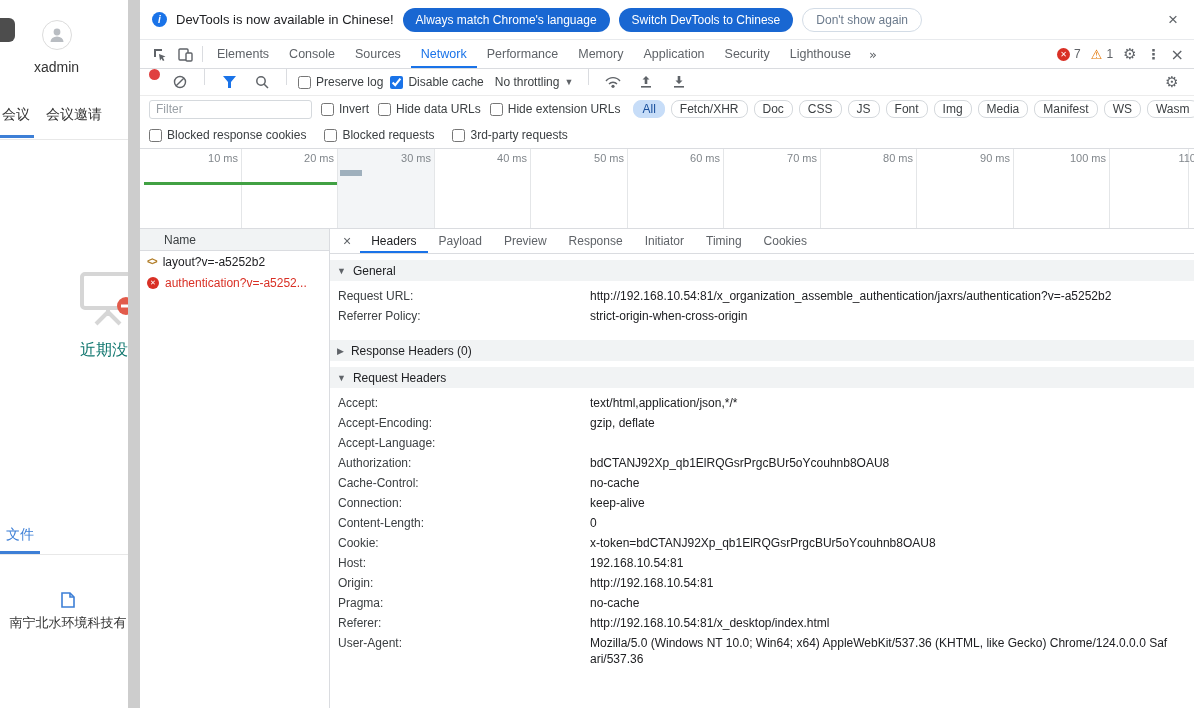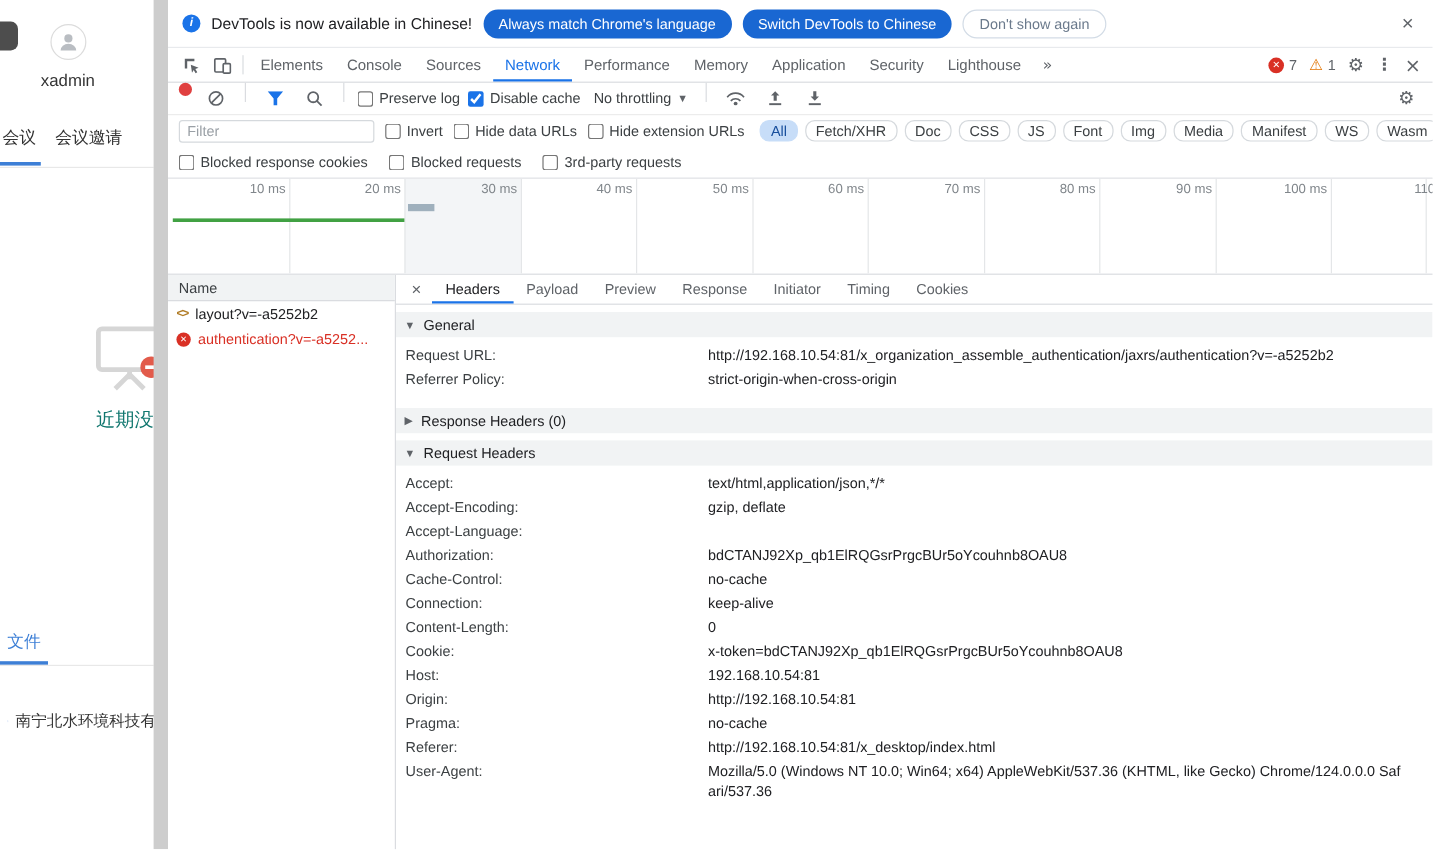--- a/index.html
+++ b/index.html
@@ -12,21 +12,21 @@
   .user-row { position:absolute; left:34px; top:20px; display:flex; align-items:center; gap:9px;flex-direction:column; }
   .avatar { width:30px; height:30px; border:1px solid #dcdcdc; border-radius:50%; background:#fff; display:flex; align-items:center; justify-content:center; overflow:hidden; }
   .username { font-size:14px; color:#333; }
   .mtabs { position:absolute; left:2px; top:106px; right:12px; display:flex; gap:16px; font-size:14px; color:#333; white-space:nowrap; }
   .mtab-underline { position:absolute; left:0; top:135px; width:34px; height:3px; background:#3d7fd6; }
   .hline { position:absolute; left:0; right:12px; height:1px; background:#e8e8e8; }
   .empty-ill { position:absolute; left:76px; top:266px; }
   .empty-text { position:absolute; left:80px; top:340px; color:#0f766e; font-size:16px; white-space:nowrap; }
   .ftab { position:absolute; left:6px; top:526px; color:#3d7fd6; font-size:14px; }
   .ftab-underline { position:absolute; left:0; top:551px; width:40px; height:3px; background:#3d7fd6; }
-  .file-item { position:absolute; left:6px; top:592px; width:124px; display:flex; align-items:center; gap:6px; font-size:13px; color:#333; white-space:nowrap; overflow:hidden; }
+  .file-item { position:absolute; left:6px; top:592px; width:124px; display:flex; align-items:center; gap:6px; font-size:13px; color:#333; white-space:nowrap; overflow:hidden;flex-direction:column; }
   .app-scrollbar { position:absolute; left:128px; top:0; width:12px; height:708px; background:#cdcdcd; }
 
   
   .devtools { position:absolute; left:140px; top:0; width:1054px; height:708px; background:#fff; display:flex; flex-direction:column; }
 
   .banner { height:40px; flex:none; display:flex; align-items:center; gap:9px; padding:0 12px; border-bottom:1px solid #e8eaed; }
   .info-ico { width:15px; height:15px; flex:none; border-radius:50%; background:#1a73e8; color:#fff; font-size:10px; font-weight:bold; display:flex; align-items:center; justify-content:center; font-style:italic; }
   .banner-msg { font-size:13px; color:#202124; }
   .pill { height:24px; border:none; border-radius:13px; background:#1967d2; color:#fff; font-size:12px; padding:0 13px; font-family:inherit; cursor:pointer; }
   .pill.outline { background:#fff; color:#6b7a8c; border:1px solid #d3dce6; }
@@ -63,21 +63,21 @@
 
   .overview { position:relative; height:80px; flex:none; border-bottom:1px solid #dadce0; overflow:hidden; background:#fff; }
   .tick-label { position:absolute; top:3px; width:60px; text-align:right; font-size:11px; color:#80868b; }
   .tick-line { position:absolute; top:0; bottom:0; width:1px; background:#e4e6e8; }
   .ov-band { position:absolute; left:197px; top:0; width:97px; height:100%; background:#f3f5f7; }
   .ov-block { position:absolute; left:200px; top:21px; width:22px; height:6px; background:#9fb0bd; }
   .ov-green { position:absolute; left:4px; top:33px; width:193px; height:3px; background:#41a143; }
 
   .net-body { flex:1; display:flex; min-height:0; }
   .name-col { width:190px; flex:none; border-right:1px solid #dadce0; display:flex; flex-direction:column; }
-  .name-header { height:22px; flex:none; background:#f1f3f4; border-bottom:1px solid #dadce0; display:flex; align-items:center; padding:0 9px; color:#3c4043; cursor:pointer; }
+  .name-header { height:22px; flex:none; background:#f1f3f4; border-bottom:1px solid #dadce0; display:flex; align-items:center; padding:0 24px; color:#3c4043; cursor:pointer; }
   .req-row { height:21px; flex:none; display:flex; align-items:center; gap:6px; padding:0 7px; white-space:nowrap; overflow:hidden; cursor:pointer; }
   .code-ico { color:#b07b24; font-weight:bold; font-size:10px; letter-spacing:-1px; flex:none; }
   .err-dot { width:12px; height:12px; flex:none; border-radius:50%; background:#d93025; color:#fff; font-size:7px; display:flex; align-items:center; justify-content:center; }
   .req-row.error .req-name { color:#d93025; }
 
   .details { flex:1; min-width:0; display:flex; flex-direction:column; overflow:hidden; }
   .det-tabs { height:25px; flex:none; display:flex; align-items:center; padding:0 4px; border-bottom:1px solid #dadce0; color:#5f6368; }
   .det-close { padding:0 9px; font-size:14px; cursor:pointer; }
   .det-tab { padding:0 11px; height:100%; display:flex; align-items:center; cursor:pointer; white-space:nowrap; }
   .det-tab.active { color:#202124; box-shadow:inset 0 -2px 0 #1a73e8; }

